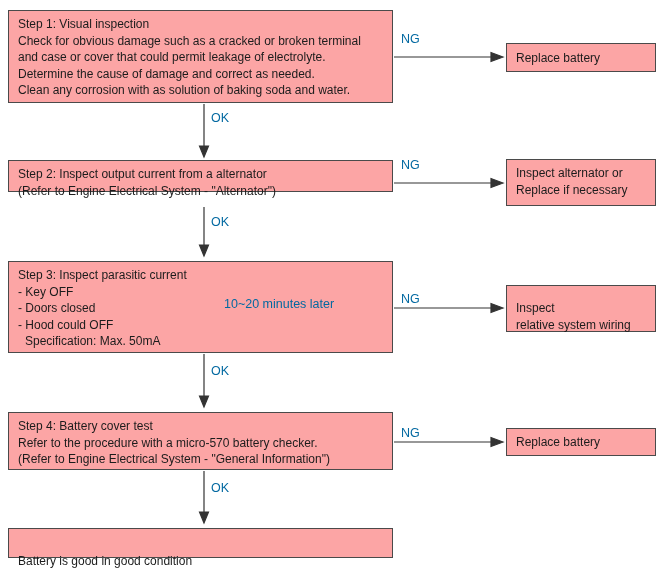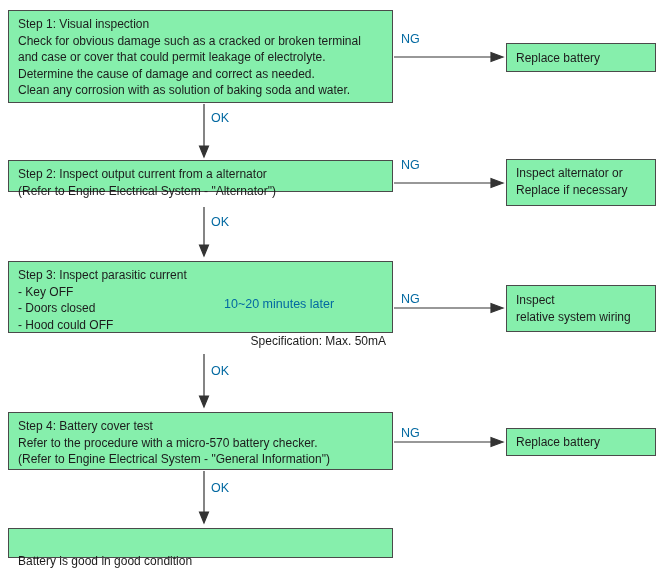--- a/index.html
+++ b/index.html
@@ -2,25 +2,25 @@
 <html><head>
 <meta charset="utf-8">
 <style>
   html,body { margin:0; padding:0; background:#ffffff; }
   .canvas {
     position:relative; width:664px; height:568px; background:#ffffff;
     font-family:"Liberation Sans", sans-serif; color:#1c1c1c;
   }
   .box {
     position:absolute; box-sizing:border-box;
-    border:1px solid #4a4a4a; background:#86efac;
+    border:1px solid #4a4a4a; background:#fca5a5;
     font-size:12px; line-height:16.5px; padding:5px 6px 0 9px;
   }
   .box .line { display:block; white-space:nowrap; }
-  .box .line.indent { padding-left:7px;text-align:right; }
+  .box .line.indent { padding-left:7px; }
   .lbl {
     position:absolute; font-size:12.5px; line-height:13px;
     white-space:nowrap; color:#0369a1;
   }
   svg.wires { position:absolute; left:0; top:0; }
 </style>
 </head>
 <body>
 
 <div class="canvas">
@@ -72,21 +72,21 @@
     <span class="line">and case or cover that could permit leakage of electrolyte.</span>
     <span class="line">Determine the cause of damage and correct as needed.</span>
     <span class="line">Clean any corrosion with as solution of baking soda and water.</span>
   </div>
 
   <div class="box" style="left:8px;top:160px;width:385px;height:32px">
     <span class="line">Step 2: Inspect output current from a alternator</span>
     <span class="line">(Refer to Engine Electrical System - "Alternator")</span>
   </div>
 
-  <div class="box" style="left:8px;top:261px;width:385px;height:72px">
+  <div class="box" style="left:8px;top:261px;width:385px;height:92px">
     <span class="line">Step 3: Inspect parasitic current</span>
     <span class="line">- Key OFF</span>
     <span class="line">- Doors closed</span>
     <span class="line">- Hood could OFF</span>
     <span class="line indent">Specification: Max. 50mA</span>
   </div>
   <span class="lbl" style="left:224px;top:298px">10~20 minutes later</span>
 
   <div class="box" style="left:8px;top:412px;width:385px;height:58px">
     <span class="line">Step 4: Battery cover test</span>
@@ -100,21 +100,21 @@
 
   <div class="box" style="left:506px;top:43px;width:150px;height:29px;padding-top:6px">
     <span class="line">Replace battery</span>
   </div>
 
   <div class="box" style="left:506px;top:159px;width:150px;height:47px;">
     <span class="line">Inspect alternator or</span>
     <span class="line">Replace if necessary</span>
   </div>
 
-  <div class="box" style="left:506px;top:285px;width:150px;height:47px;padding-top:6px">
+  <div class="box" style="left:506px;top:285px;width:150px;height:47px;padding-top:14px">
     <span class="line">Inspect</span>
     <span class="line">relative system wiring</span>
   </div>
 
   <div class="box" style="left:506px;top:428px;width:150px;height:28px;padding-top:5px">
     <span class="line">Replace battery</span>
   </div>
 
   <span class="lbl" style="left:401px;top:33px">NG</span>
   <span class="lbl" style="left:401px;top:159px">NG</span>

